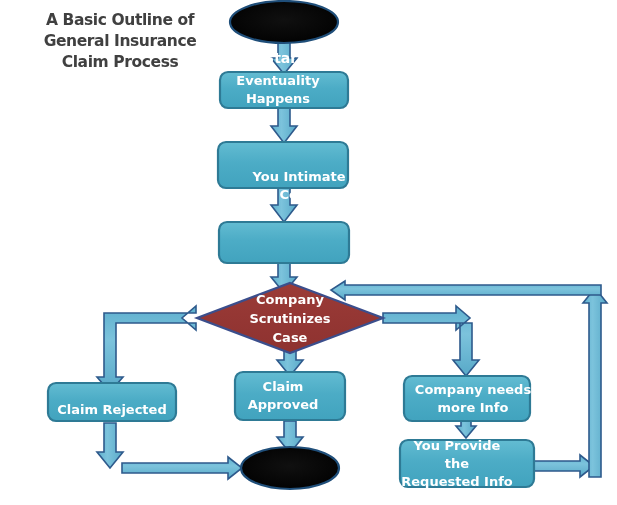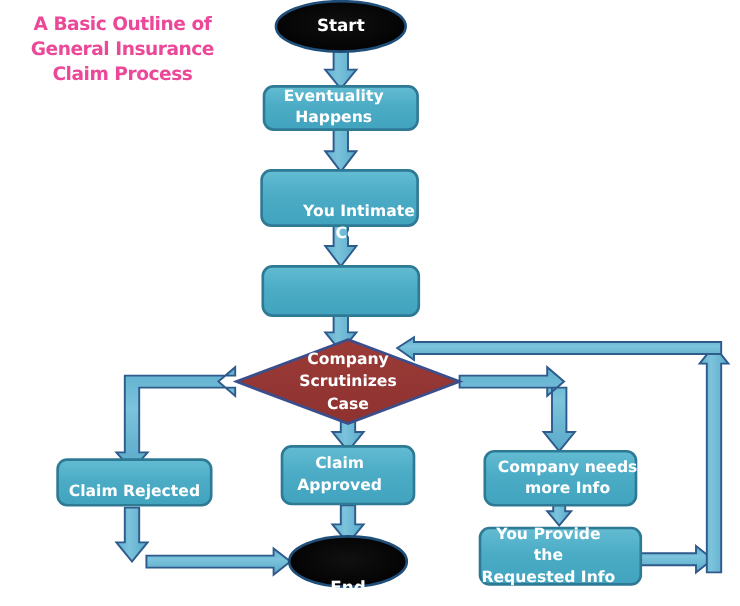--- a/index.html
+++ b/index.html
@@ -21,48 +21,49 @@
   #flow-svg {
     position: absolute;
     left: 0;
     top: 0;
     width: 617px;
     height: 505px;
   }
   
   .title-block {
     position: absolute;
-    left: 2px;
+    left: 20px;
     top: 10px;
     width: 200px;
     text-align: center;
     font-family: "DejaVu Sans", sans-serif;
     font-weight: bold;
     font-size: 15.5px;
     line-height: 21px;
     letter-spacing: -0.4px;
-    color: #ec4899;
+    color: #404040;
     white-space: pre-line;
   }
   
   .node-label {
     position: absolute;
     display: flex;
     align-items: center;
     justify-content: center;
     text-align: center;
     color: #ffffff;
     font-family: "DejaVu Sans", sans-serif;
     font-weight: bold;
     pointer-events: none;
     white-space: pre-line;
   }
   .lbl-terminal {
     font-size: 14px;
     line-height: 17px;
+    margin-top: 36px;
   }
   .lbl-process {
     font-size: 13px;
     line-height: 18px;
   }
   .lbl-decision {
     font-size: 13px;
     line-height: 19px;
   }
   .hit {

